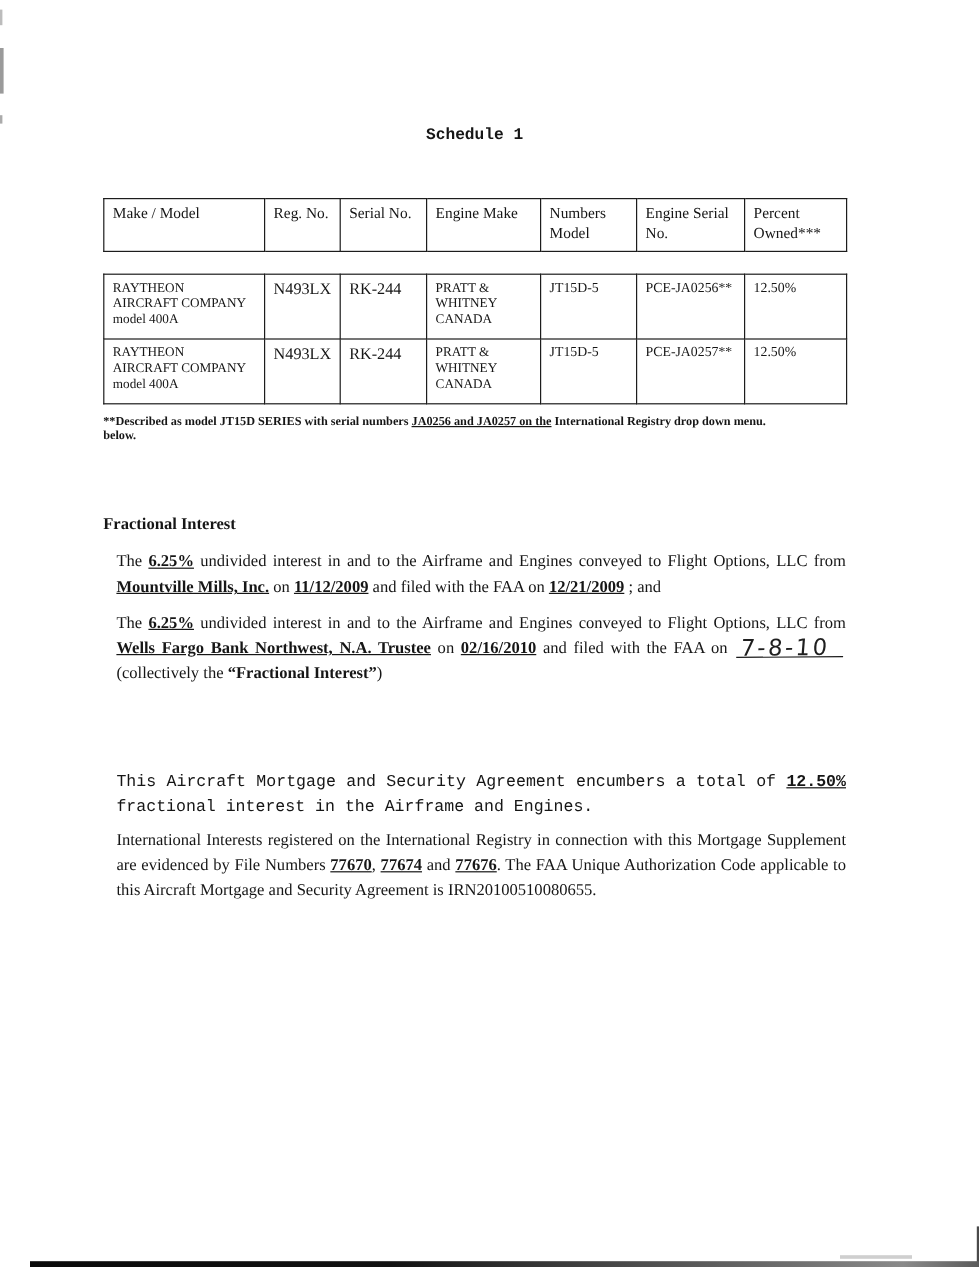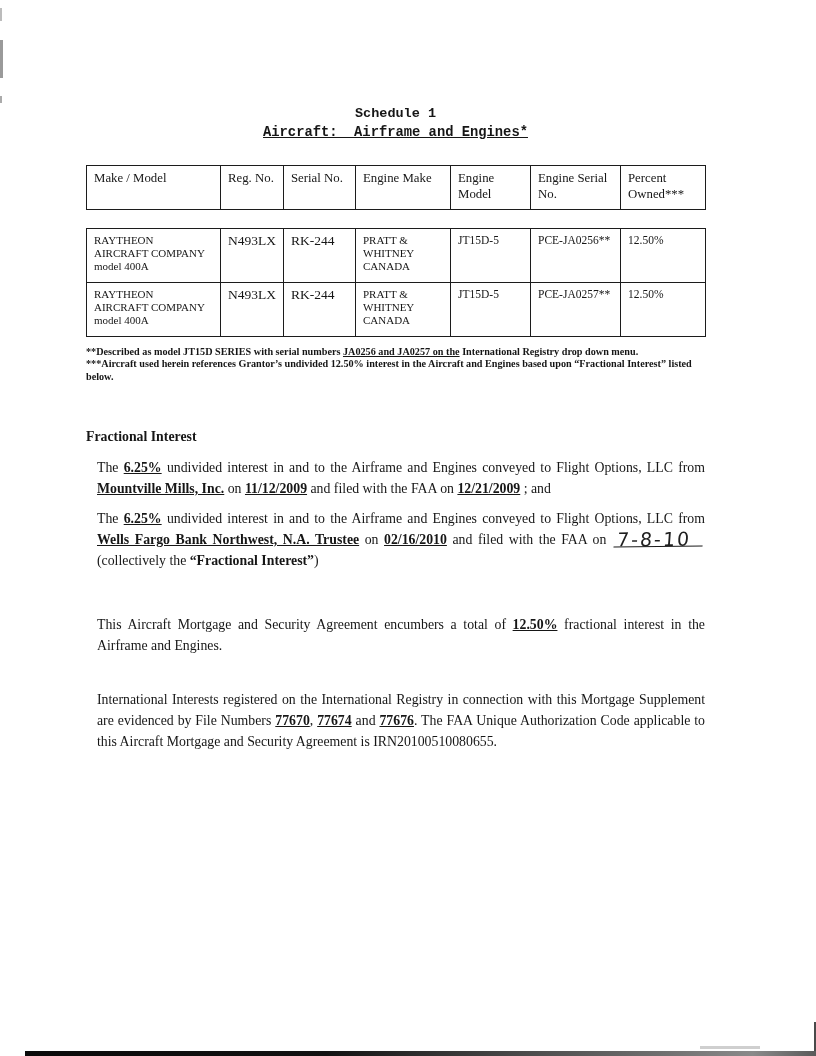--- a/index.html
+++ b/index.html
@@ -52,21 +52,21 @@
     text-align: left; font-weight: bold; font-size: 13.8px;
   }
 
   
   .para {
     position: absolute; left: 11px; width: 608px; margin: 0;
     font-size: 13.8px; line-height: 21px; text-align: justify;
   }
   .p1 { top: 457px; }
   .p2 { top: 508px; }
-  .p3 { top: 614px; }
+  .p3 { top: 642px; font-family: Liberation Mono, monospace; }
   .p4 { top: 689px; }
 
   .b { font-weight: bold; }
   .u { text-decoration: underline; }
   .hw {
     display: inline-block;
     font-family: "DejaVu Sans", sans-serif;
     font-size: 19px;
     line-height: 10px;
     letter-spacing: 2px;
@@ -102,40 +102,39 @@
   <div class="artifact a-left-2"></div>
   <div class="artifact a-left-3"></div>
   <div class="artifact a-right-edge"></div>
   <div class="artifact a-smudge"></div>
   <div class="a-bottom-bar"></div>
 
   <div class="content">
 
     <div class="title-block">
       <div class="title1">Schedule 1</div>
-      <div class="title2">Aircraft:&nbsp; Airframe and Engines*</div>
     </div>
 
     <table class="doc-table header-table">
       <colgroup>
         <col style="width:134px">
           <col style="width:63px">
           <col style="width:72px">
         <col style="width:95px">
           <col style="width:80px">
           <col style="width:90px">
           <col style="width:85px">
       </colgroup>
       <tbody>
           <tr>
         <td class="c0">Make / Model</td>
         <td class="c1">Reg. No.</td>
         <td class="c2">Serial No.</td>
         <td class="c3">Engine Make</td>
-        <td class="c4">Engine
+        <td class="c4">Numbers
 Model</td>
         <td class="c5">Engine Serial
 No.</td>
         <td class="c6">Percent
 Owned***</td>
       </tr>
     </tbody>
       </table>
 
     <table class="doc-table body-table">
@@ -173,21 +172,20 @@
 CANADA</td>
         <td class="c4">JT15D-5</td>
         <td class="c5">PCE-JA0257**</td>
         <td class="c6">12.50%</td>
       </tr>
     </tbody>
       </table>
 
     <div class="footnotes">
       <div class="fn-line"><span>**Described as model JT15D SERIES with serial numbers </span><span class="u">JA0256 and JA0257 on the</span><span> International Registry drop down menu.</span></div>
-      <div class="fn-line"><span>***Aircraft used herein references Grantor’s undivided 12.50% interest in the Aircraft and Engines based upon “Fractional Interest” listed</span></div>
       <div class="fn-line"><span>below.</span></div>
     </div>
 
     <div class="section-heading">Fractional Interest</div>
 
     <p class="para p1"><span>The </span><span class="b u">6.25%</span><span> undivided interest in and to the Airframe and Engines conveyed to Flight Options, LLC from </span><span class="b u">Mountville Mills, Inc.</span><span> on </span><span class="b u">11/12/2009</span><span> and filed with the FAA on </span><span class="b u">12/21/2009</span><span> ; and</span></p>
     <p class="para p2"><span>The </span><span class="b u">6.25%</span><span> undivided interest in and to the Airframe and Engines conveyed to Flight Options, LLC from </span><span class="b u">Wells Fargo Bank Northwest, N.A. Trustee</span><span> on </span><span class="b u">02/16/2010</span><span> and filed with the FAA on </span><span class="hw">7-8-10</span><span> (collectively the </span><span class="b">“Fractional Interest”</span><span>)</span></p>
     <p class="para p3"><span>This Aircraft Mortgage and Security Agreement encumbers a total of </span><span class="b u">12.50%</span><span> fractional interest in the Airframe and Engines.</span></p>
     <p class="para p4"><span>International Interests registered on the International Registry in connection with this Mortgage Supplement are evidenced by File Numbers </span><span class="b u">77670</span><span>, </span><span class="b u">77674</span><span> and </span><span class="b u">77676</span><span>.  The FAA Unique Authorization Code applicable to this Aircraft Mortgage and Security Agreement is IRN20100510080655.</span></p>
 

